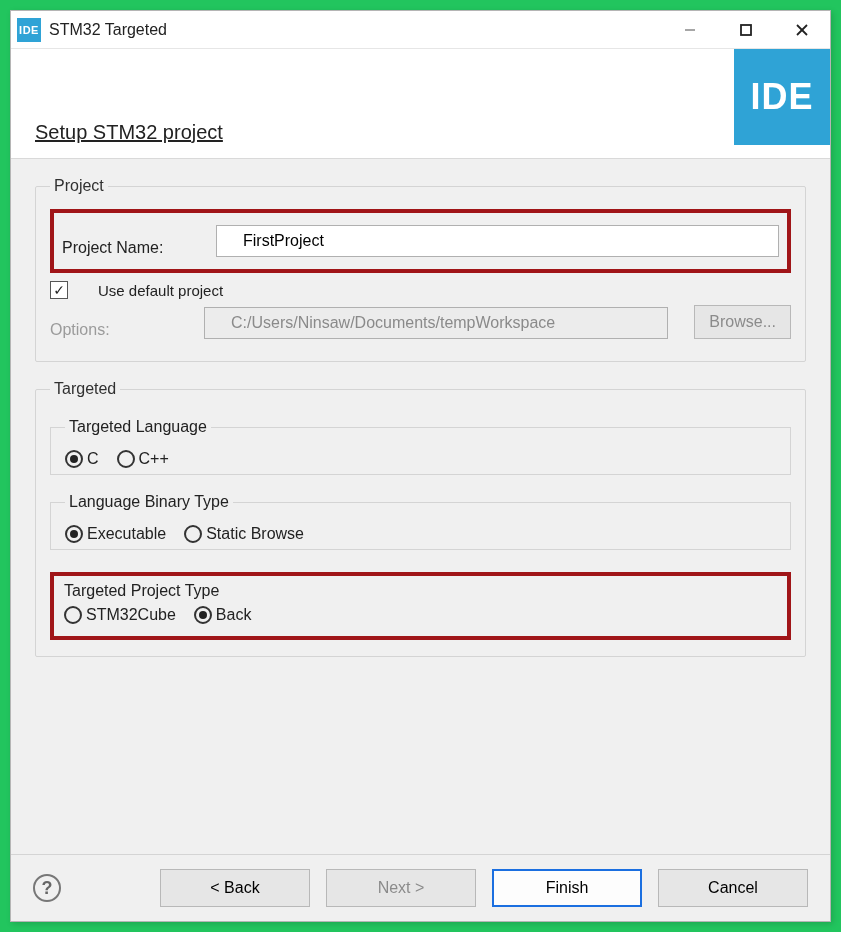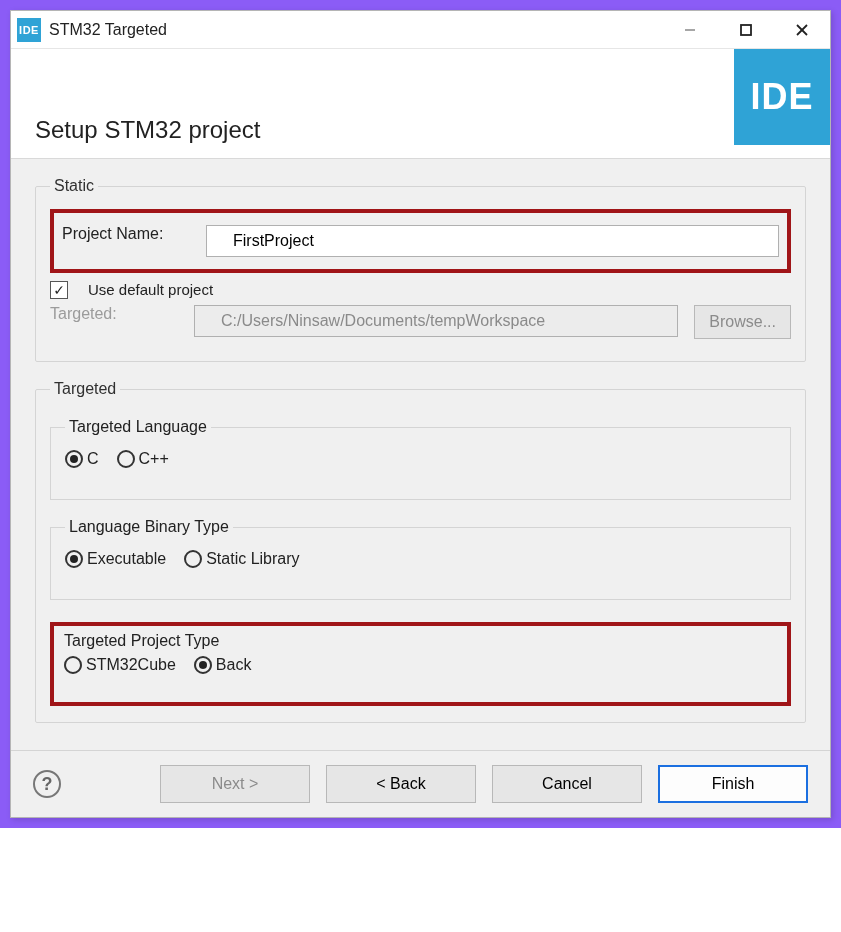--- a/index.html
+++ b/index.html
@@ -4,23 +4,23 @@
 <style>
   * { box-sizing: border-box; }
   html, body {
     margin: 0; padding: 0;
     font-family: "Segoe UI", Tahoma, sans-serif;
     font-size: 15px;
     background: #fff;
     color: #222;
   }
   .outer {
-    width: 841px; height: 828px;
+    width: 841px; height: 932px;
     padding: 10px;
-    background: #8b5cf6;
+    background: #22c55e;
   }
   .window {
     width: 100%; height: 100%;
     border: 1px solid #b5b5b5;
     background: #f0f0f0;
     display: flex;
     flex-direction: column;
     box-shadow: 2px 2px 6px rgba(0,0,0,0.15);
   }
   
@@ -63,21 +63,21 @@
   
   .header {
     background:#fff;
     position:relative;
     height:110px;
     display:flex;
     align-items:flex-end;
     padding: 0 0 14px 24px;
     border-bottom:1px solid #d9d9d9;
   }
-  .header-title { font-size:24px; }
+  .header-title { font-size:20px;text-decoration:underline; }
   .ide-block {
     position:absolute;
     right:0; top:0;
     width:96px; height:96px;
     background:#2fa3d6;
     color:#fff;
     font-weight:700;
     font-size:36px;
     display:flex;
     align-items:center;
@@ -97,22 +97,22 @@
     margin-bottom: 18px;
     background:#f0f0f0;
   }
   fieldset.group > legend {
     font-size:16px;
     padding:0 4px;
     color:#303030;
   }
   .row {
     display:flex;
-    align-items:flex-start;
-    gap:16px;
+    align-items:flex-end;
+    gap:26px;
     margin: 6px 0;
   }
   .highlight-red {
     border:4px solid #a01518;
     padding:6px 8px;
     margin:4px 0 8px 0;
     background:#f0f0f0;
   }
   .field-label {
     font-size:16px;
@@ -147,21 +147,21 @@
     border:1px solid #b8b8b8;
     background:#e6e6e6;
     font-size:16px;
     display:inline-flex;
     align-items:center;
     justify-content:center;
   }
   .btn.disabled { color:#8b8b8b; background:#e6e6e6; }
   fieldset.sub {
     border:1px solid #d4d4d4;
-    padding:8px 14px 31px 14px;
+    padding:8px 14px 6px 14px;
     margin:10px 0 18px 0;
   }
   fieldset.sub > legend {
     font-size:16px;
     padding:0 4px;
   }
   .radio-row {
     display:flex;
     align-items:center;
     gap:18px;
@@ -181,21 +181,21 @@
     align-items:center;
     justify-content:center;
   }
   .radio-dot {
     width:8px; height:8px;
     border-radius:50%;
     background:#222;
   }
   .project-type-highlight {
     border:4px solid #a01518;
-    padding:6px 10px 28px 10px;
+    padding:6px 10px 12px 10px;
     margin-top:22px;
   }
   
   .footer {
     border-top:1px solid #d4d4d4;
     background:#f0f0f0;
     padding:14px 22px;
     display:flex;
     align-items:center;
     gap:16px;
@@ -251,38 +251,38 @@
     </div>
 
     <div class="header">
       <div class="header-title">Setup STM32 project</div>
       <div class="ide-block">IDE</div>
     </div>
 
     <div class="body">
 
       <fieldset class="group">
-        <legend>Static</legend>
+        <legend>Project</legend>
 
         <div class="highlight-red">
           <div class="row">
             <div class="field-label">Project Name:</div>
             <input type="text" class="textbox" value="FirstProject" style="">
           </div>
         </div>
 
         <div class="row">
           <span class="checkbox">
             <span class="mark">✓</span>
           </span>
           <span>Use default project</span>
         </div>
 
         <div class="row">
-          <div class="field-label disabled-label">Targeted:</div>
+          <div class="field-label disabled-label">Options:</div>
           <input type="text" class="textbox" disabled="" value="C:/Users/Ninsaw/Documents/tempWorkspace" style="">
           <button class="btn disabled">Browse...</button>
         </div>
       </fieldset>
 
       <fieldset class="group">
         <legend>Targeted</legend>
 
         <fieldset class="sub">
           <legend>Targeted Language</legend>
@@ -304,21 +304,21 @@
           <legend>Language Binary Type</legend>
           <div class="radio-row">
             <label class="radio">
               <span class="radio-circle">
                   <span class="radio-dot"></span>
                 </span>
               <span>Executable</span>
             </label>
             <label class="radio">
               <span class="radio-circle"></span>
-              <span>Static Library</span>
+              <span>Static Browse</span>
             </label>
           </div>
         </fieldset>
 
         <div class="project-type-highlight">
           <fieldset class="sub" style="border:none; padding:0; margin:0;">
             <legend style="padding:0;">Targeted Project Type</legend>
             <div class="radio-row">
               <label class="radio">
                 <span class="radio-circle"></span>
@@ -336,20 +336,20 @@
 
       </fieldset>
 
     </div>
 
     <div class="footer">
       <div class="help-icon">
         <span>?</span>
       </div>
       <div class="footer-spacer"></div>
+      <button class="btn">&lt; Back</button>
       <button class="btn disabled">Next &gt;</button>
-      <button class="btn">&lt; Back</button>
+      <button class="btn primary">Finish</button>
       <button class="btn">Cancel</button>
-      <button class="btn primary">Finish</button>
     </div>
 
   </div>
 </div>
 
 </body></html>

